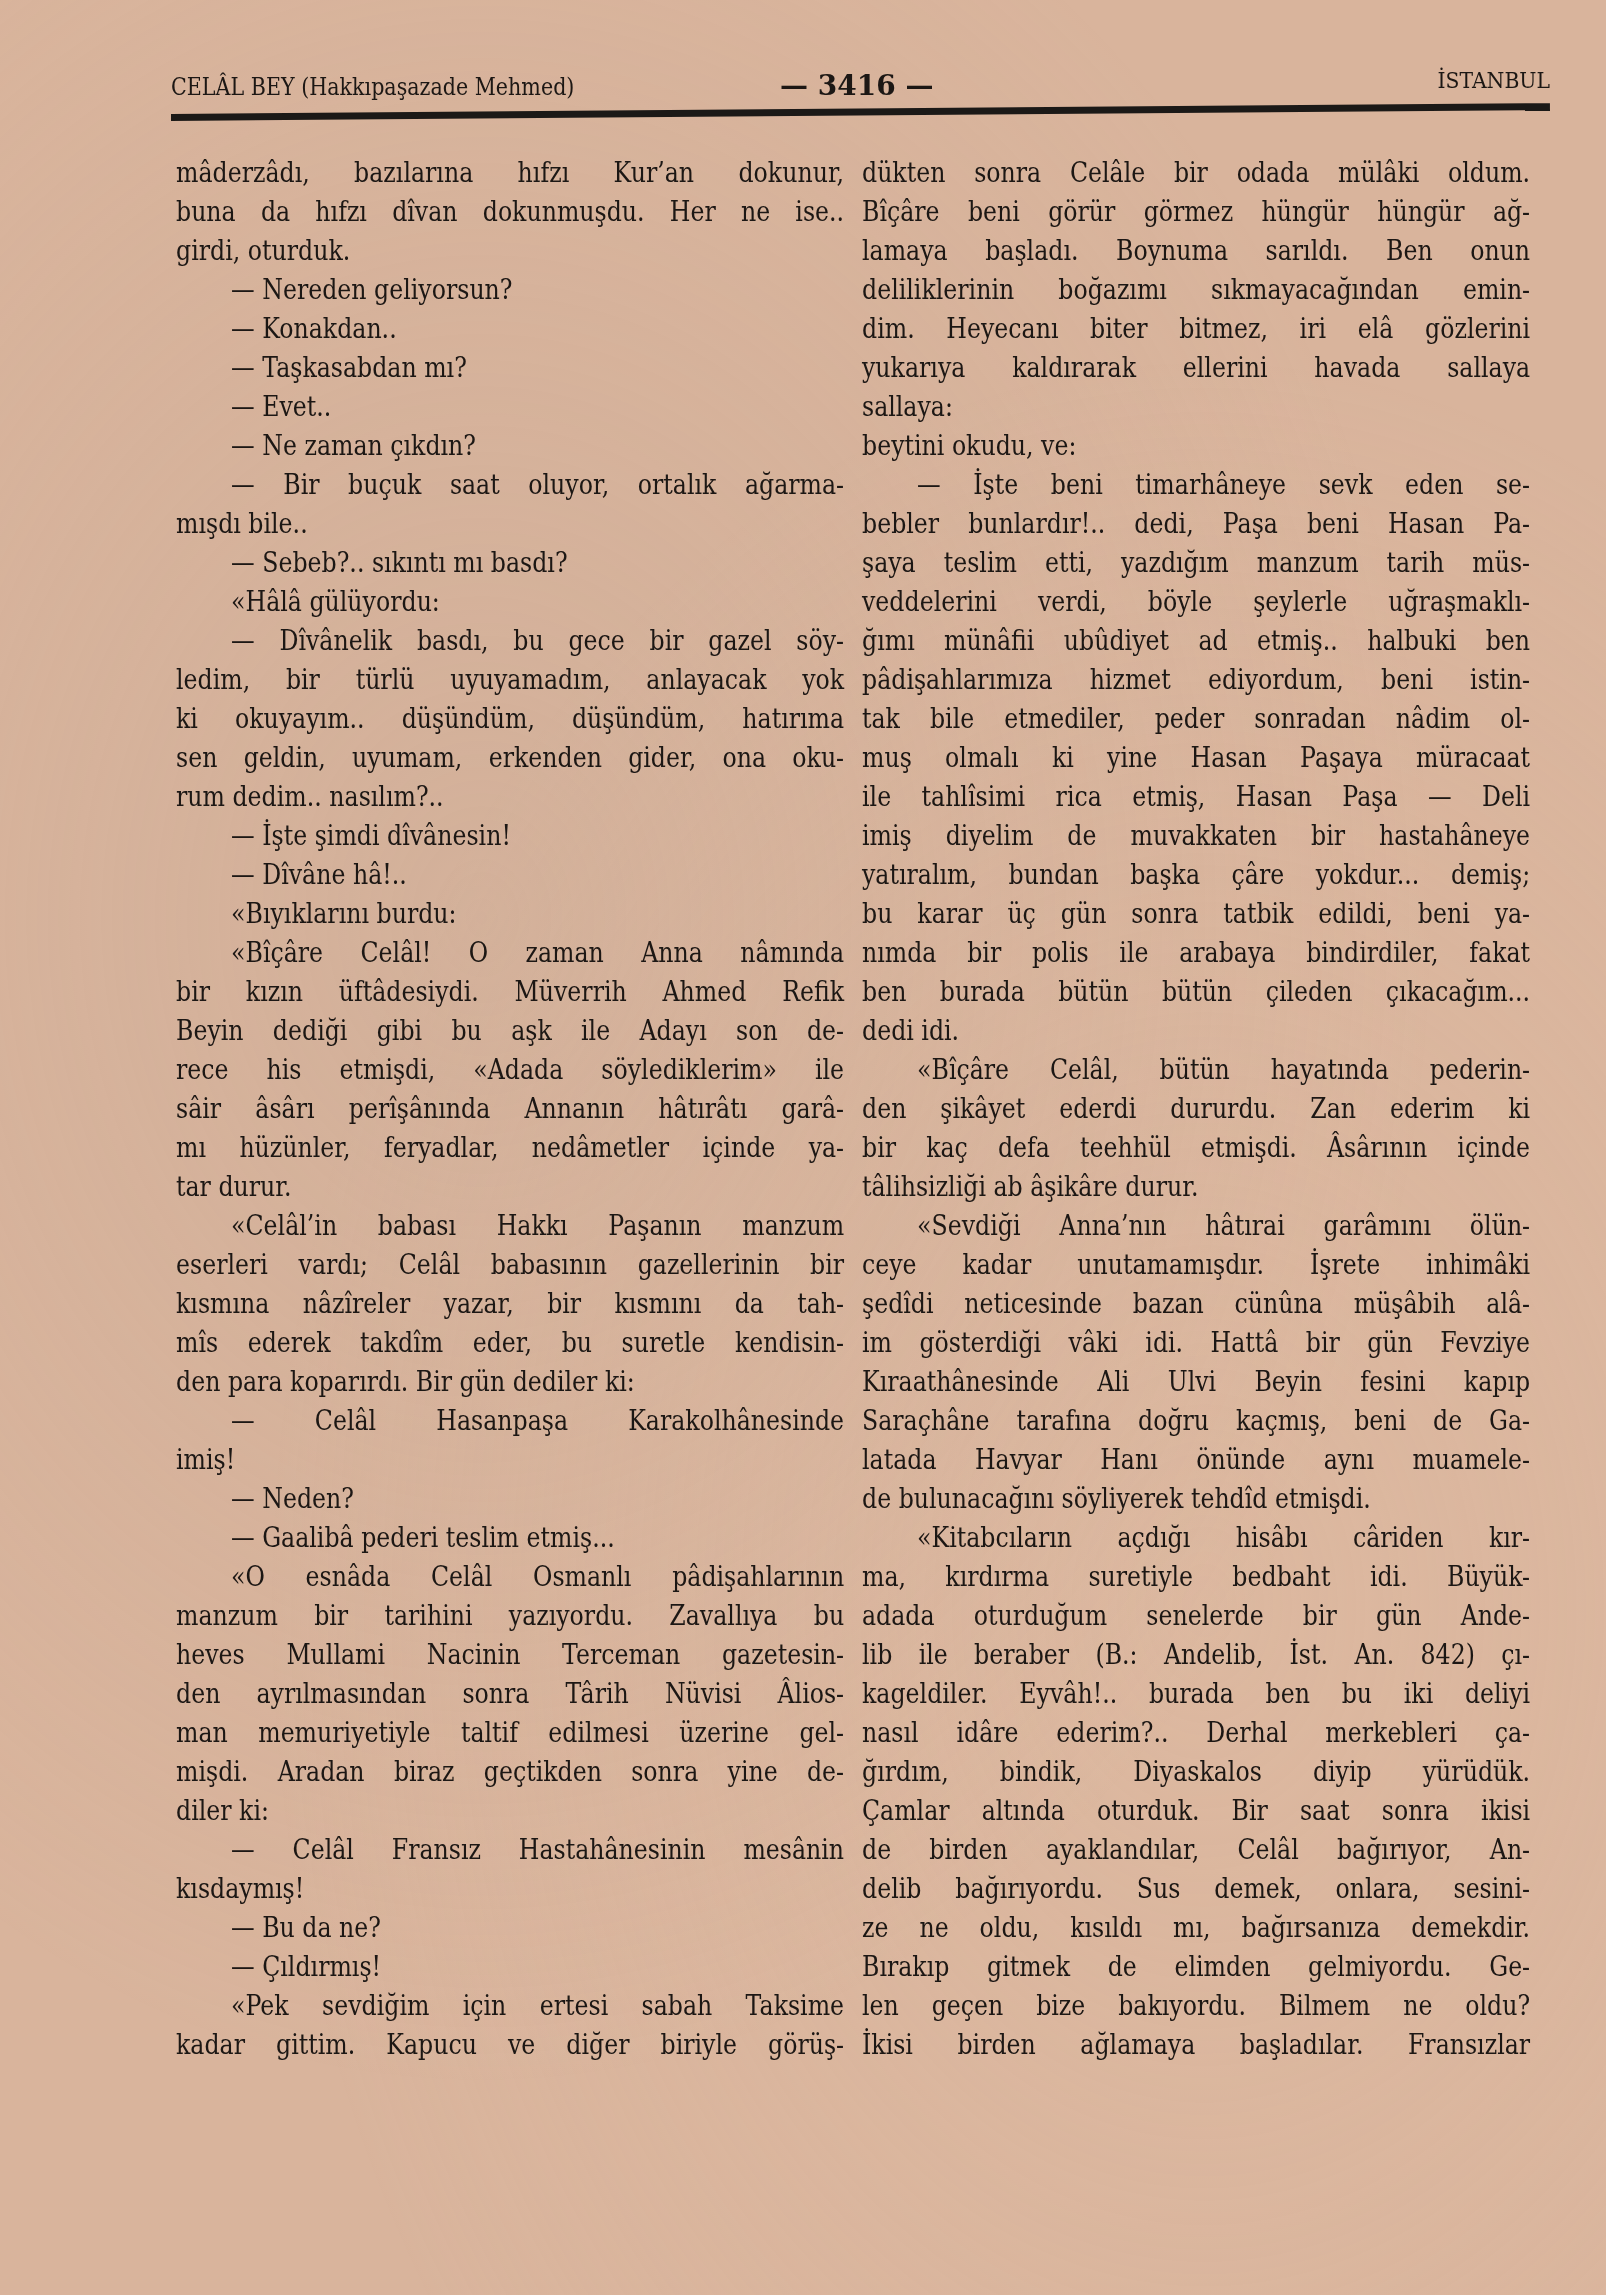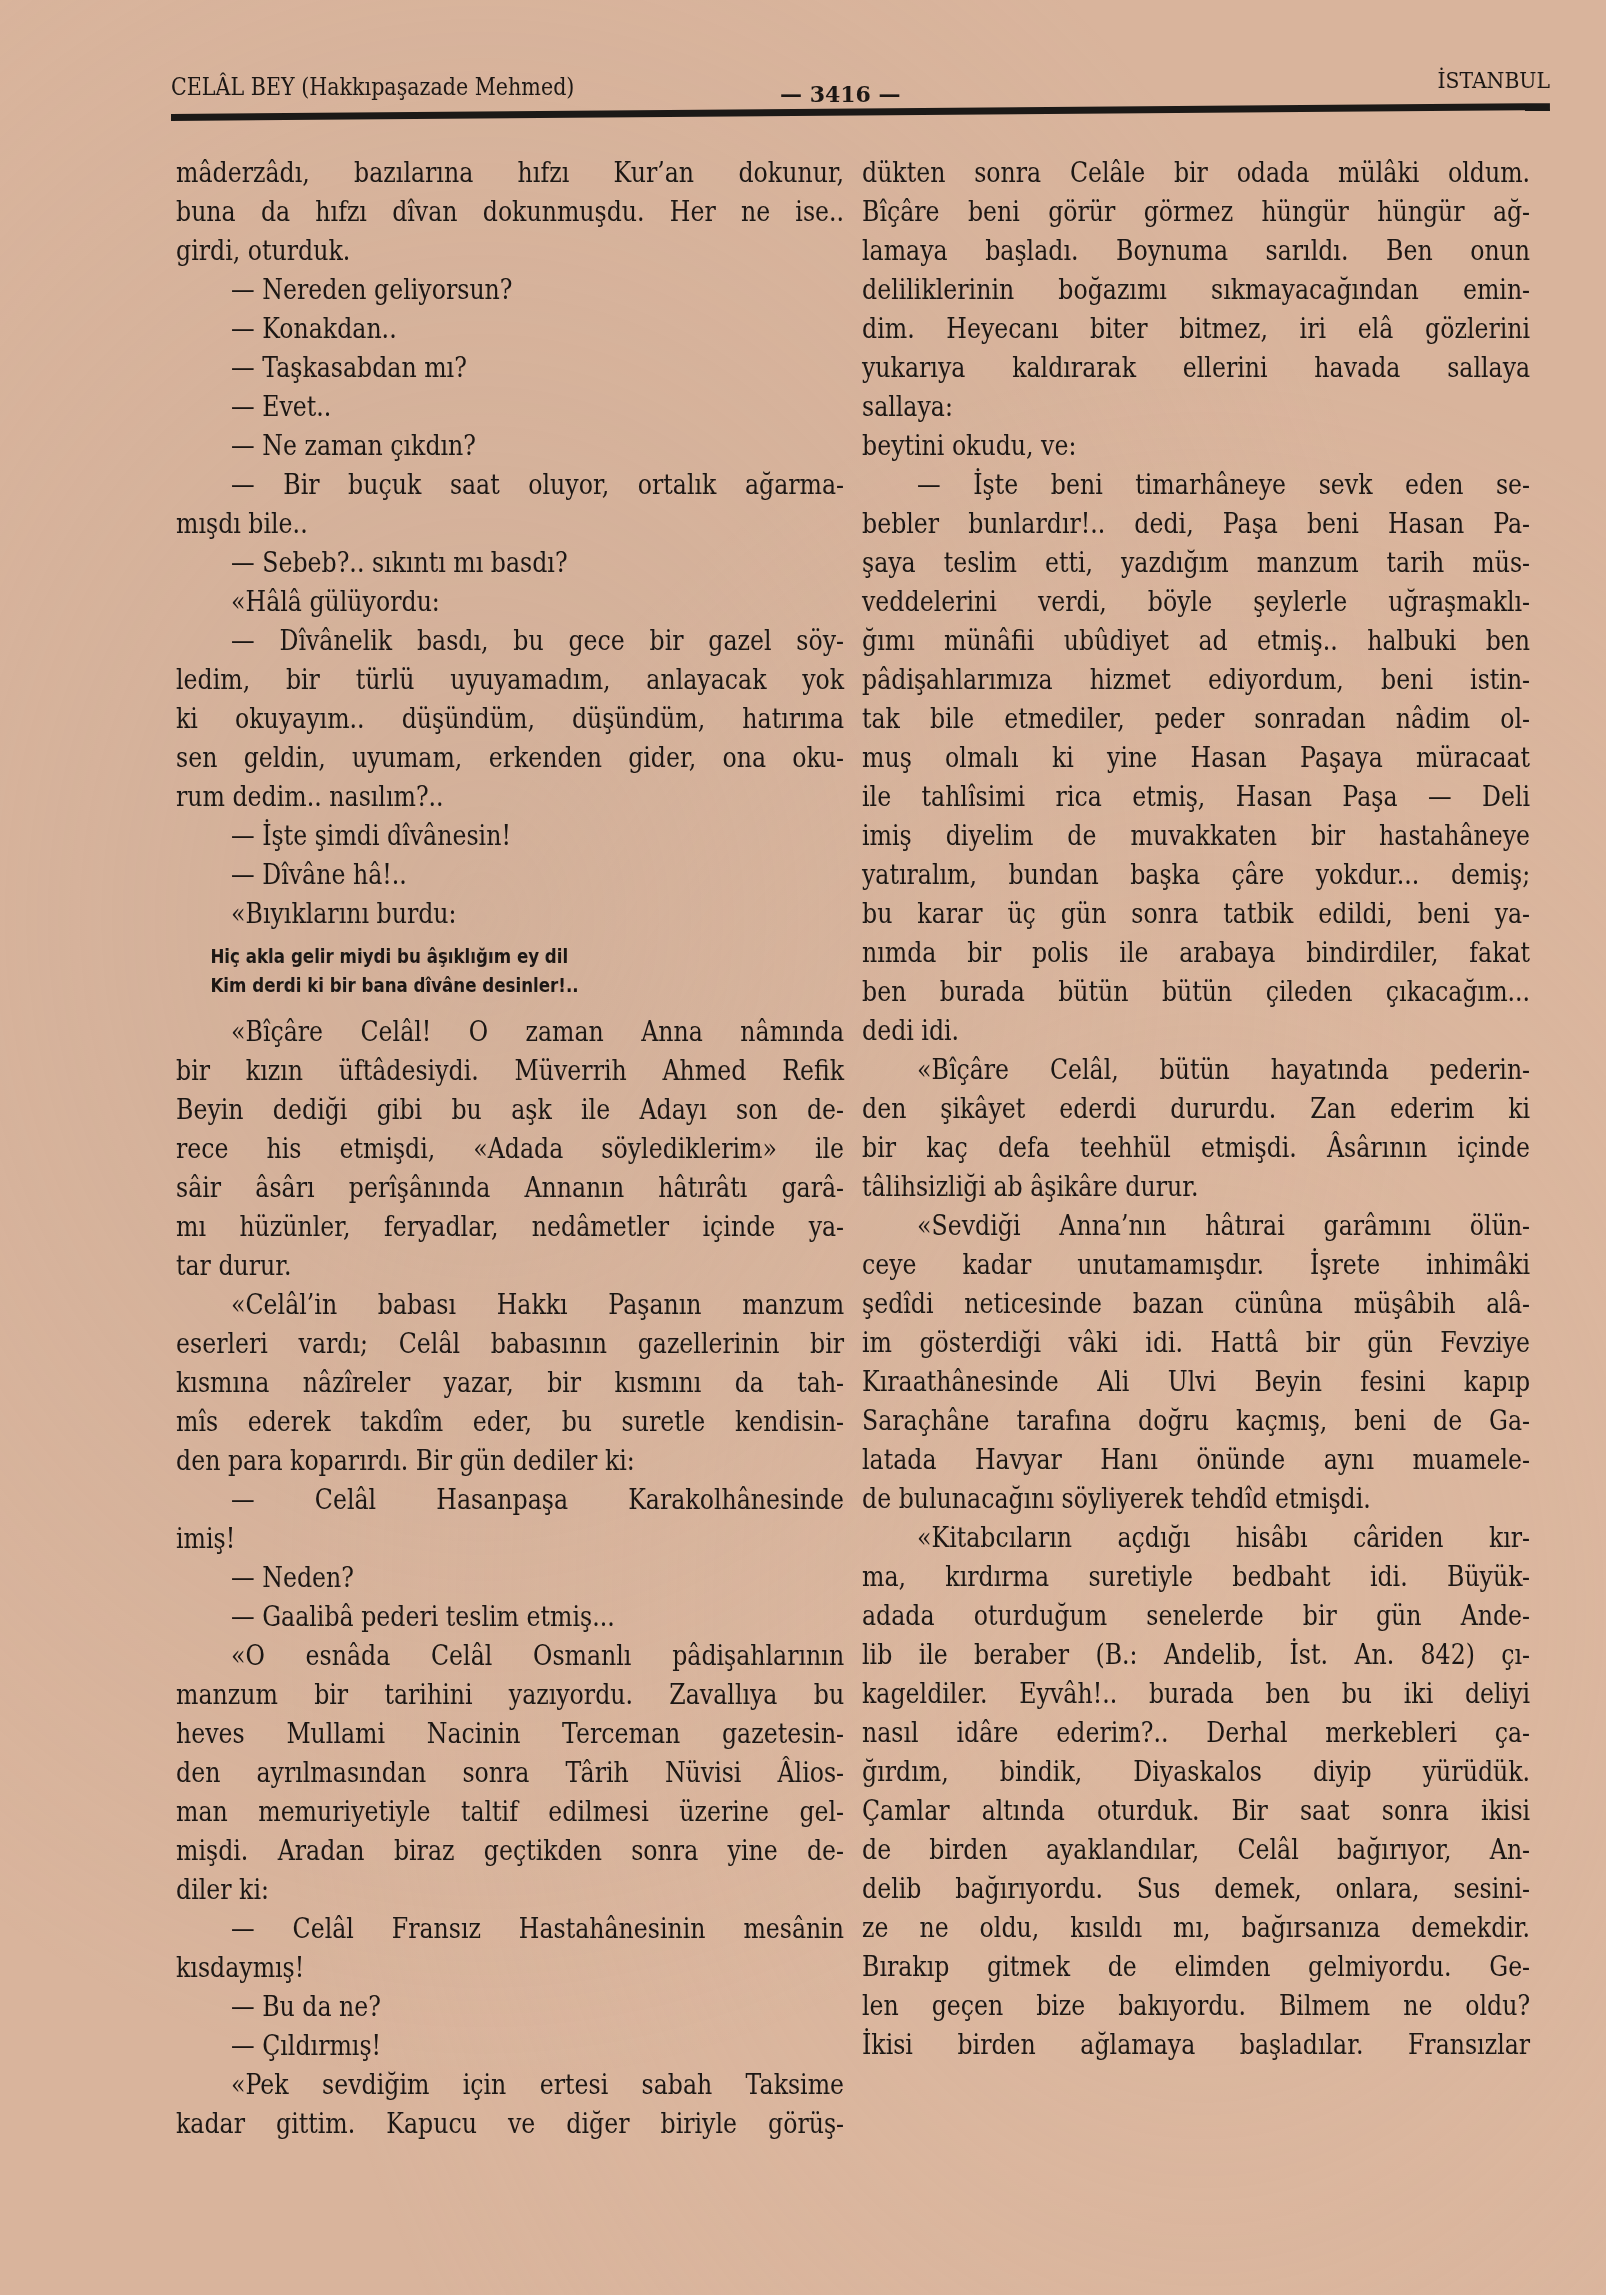--- a/index.html
+++ b/index.html
@@ -16,22 +16,22 @@
   }
   .header {
     position: absolute; left: 171px; top: 69px; width: 1379px; height: 38px;
   }
   .header .left {
     position: absolute; left: 0; top: 4.3px;
     font-size: 24px; letter-spacing: 0px;
     transform: scaleX(0.86); transform-origin: left center;
   }
   .header .center {
-    position: absolute; left: 609px; top: 12px;
-    font-size: 22px; font-weight: bold;
+    position: absolute; left: 609px; top: 0px;
+    font-size: 28px; font-weight: bold;
   }
   .header .right {
     position: absolute; right: 0; top: -2.2px;
     font-size: 22.6px; transform: scaleX(0.9); transform-origin: right center;
   }
   .rule {
     position: absolute; left: 171px; top: 114px; width: 1379px; height: 6.5px;
     background: #1b1917; transform: rotate(-0.45deg); transform-origin: left center;
   }
   .column {
@@ -83,24 +83,20 @@
     <span class="line dialog">— Sebeb?.. sıkıntı mı basdı?</span>
     <span class="line dialog">«Hâlâ gülüyordu:</span>
     <span class="line indent">— Dîvânelik basdı, bu gece bir gazel söy-</span>
     <span class="line">ledim, bir türlü uyuyamadım, anlayacak yok</span>
     <span class="line">ki okuyayım.. düşündüm, düşündüm, hatırıma</span>
     <span class="line">sen geldin, uyumam, erkenden gider, ona oku-</span>
     <span class="line last">rum dedim.. nasılım?..</span>
     <span class="line dialog">— İşte şimdi dîvânesin!</span>
     <span class="line dialog">— Dîvâne hâ!..</span>
     <span class="line dialog">«Bıyıklarını burdu:</span>
-    <div class="verse-block">
-      <span class="verse">Hiç akla gelir miydi bu âşıklığım ey dil</span>
-      <span class="verse">Kim derdi ki bir bana dîvâne desinler!..</span>
-    </div>
     <span class="line indent">«Bîçâre Celâl! O zaman Anna nâmında</span>
     <span class="line">bir kızın üftâdesiydi. Müverrih Ahmed Refik</span>
     <span class="line">Beyin dediği gibi bu aşk ile Adayı son de-</span>
     <span class="line">rece his etmişdi, «Adada söylediklerim» ile</span>
     <span class="line">sâir âsârı perîşânında Annanın hâtırâtı garâ-</span>
     <span class="line">mı hüzünler, feryadlar, nedâmetler içinde ya-</span>
     <span class="line last">tar durur.</span>
     <span class="line indent">«Celâl’in babası Hakkı Paşanın manzum</span>
     <span class="line">eserleri vardı; Celâl babasının gazellerinin bir</span>
     <span class="line">kısmına nâzîreler yazar, bir kısmını da tah-</span>

